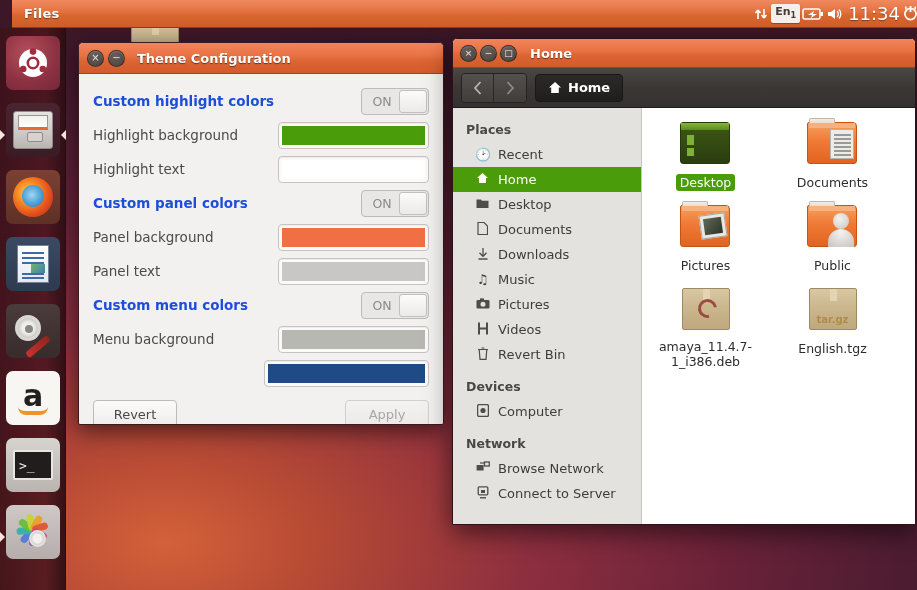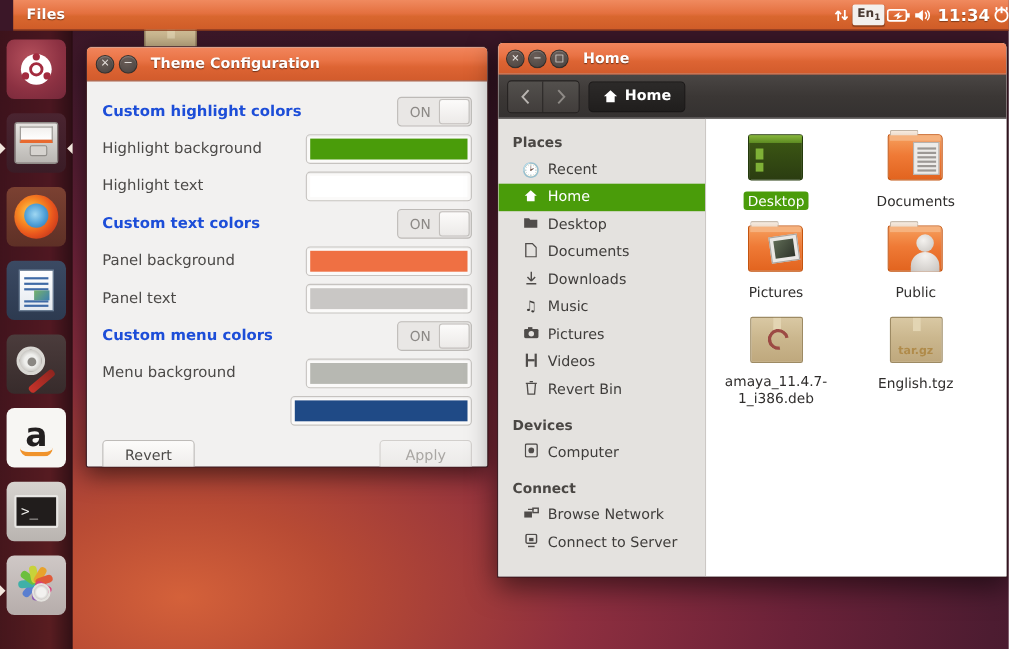--- a/index.html
+++ b/index.html
@@ -31,21 +31,21 @@
     margin-left: auto; display: flex; align-items: center; gap: 2px;
     margin-right: 10px; color: #ffffff;
   }
   .panel-ind { display: flex; align-items: center; height: 28px; }
   .kbd-ind {
     background: #f3efec; color: #4a3a32; font-size: 11px; font-weight: bold;
     border-radius: 2px; padding: 1px 4px 1px 4px; line-height: 13px;
     box-shadow: 0 1px 1px rgba(0,0,0,.3);
   }
   .kbd-ind sub { font-size: 8px; }
-  .clock { font-size: 15px; text-shadow: 0 1px 1px rgba(0,0,0,.4); font-weight: bold; }
+  .clock { font-size: 18px; text-shadow: 0 1px 1px rgba(0,0,0,.4); }
 
   
   .launcher {
     position: absolute; left: 0; top: 28px; width: 66px; height: 562px;
     background: linear-gradient(to right, rgba(60,18,26,.92) 0%, rgba(75,22,30,.88) 70%, rgba(45,14,20,.95) 100%);
     border-right: 1px solid rgba(0,0,0,.35);
     z-index: 50;
     padding-top: 4px;
   }
   .launcher-item {
@@ -457,21 +457,21 @@
       </div>
     </div>
     <div class="row">
       <div class="row-label">Highlight text</div>
       <div class="swatch-wrap">
         <div class="swatch" style="background:#ffffff"></div>
       </div>
     </div>
 
     <div class="row">
-      <div class="row-label bold">Custom text colors</div>
+      <div class="row-label bold">Custom panel colors</div>
       <div class="toggle">
         <span class="txt">ON</span>
         <span class="knob"></span>
       </div>
     </div>
     <div class="row">
       <div class="row-label">Panel background</div>
       <div class="swatch-wrap">
         <div class="swatch" style="background:#ef7043"></div>
       </div>
@@ -616,21 +616,21 @@
       <div class="side-item">
         <span class="side-ico">
           <svg width="12" height="13" viewBox="0 0 12 13">
               <rect x="0.6" y="0.6" width="10.8" height="11.8" rx="1.3" fill="none" stroke="#4f4c4a" stroke-width="1.3"></rect>
               <circle cx="6" cy="6.5" r="2.6" fill="#4f4c4a"></circle>
             </svg>
         </span>
         <span>Computer</span>
       </div>
 
-      <div class="side-head" style="margin-top:8px">Connect</div>
+      <div class="side-head" style="margin-top:8px">Network</div>
       <div class="side-item">
         <span class="side-ico">
           <svg width="14" height="12" viewBox="0 0 14 12">
               <rect x="0.6" y="4" width="7" height="5.5" fill="#4f4c4a"></rect>
               <rect x="8.5" y="1" width="4.8" height="4" fill="none" stroke="#4f4c4a" stroke-width="1.3"></rect>
               <path d="M4 2 h5" stroke="#4f4c4a" stroke-width="1.2"></path>
             </svg>
         </span>
         <span>Browse Network</span>
       </div>

